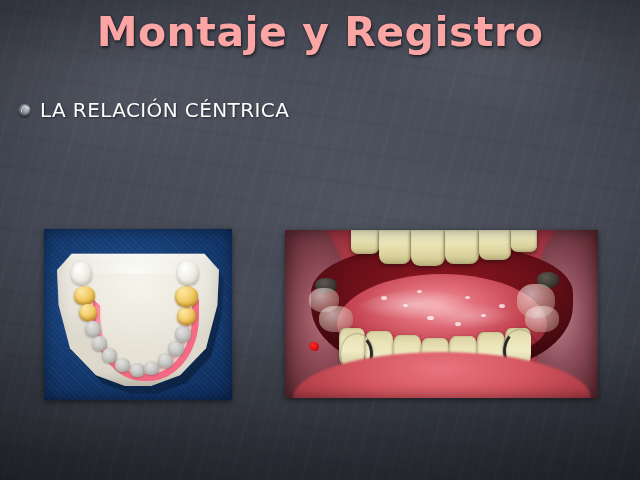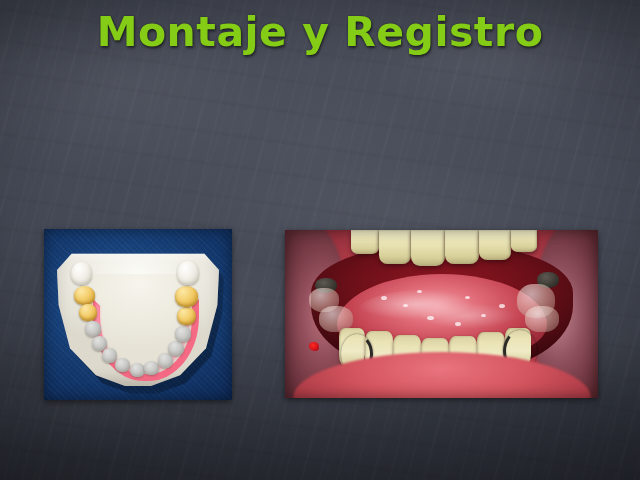--- a/index.html
+++ b/index.html
@@ -46,21 +46,21 @@
   }
 
   
   #title {
     position: absolute;
     top: 8px; left: 0; right: 0;
     text-align: center;
     font-family: "DejaVu Sans", sans-serif;
     font-size: 41px;
     font-weight: bold;
-    color: #84cc16;
+    color: #fca5a5;
     letter-spacing: .5px;
     text-shadow: 1px 2px 3px rgba(0,0,0,.55), 0 0 2px rgba(0,0,0,.35);
     white-space: nowrap;
   }
 
   
   #bullet-row {
     position: absolute;
     top: 98px; left: 18px;
     display: flex;
@@ -328,20 +328,24 @@
 
 <div id="slide">
 
   <div class="bg-base"></div>
   <div class="bg-smudge"></div>
   <div class="bg-streaks"></div>
   <div class="bg-vignette"></div>
 
   <div id="title">Montaje y Registro</div>
 
+  <div id="bullet-row">
+    <span class="bullet-glyph"></span>
+    <span id="bullet-text">LA RELACIÓN CÉNTRICA</span>
+  </div>
 
 
   <div id="img-cast">
     <div class="cast-bg"></div>
     <div class="cast-bg-tex"></div>
     <div class="cast-shadow"></div>
     <div class="cast-plaster"></div>
     <div class="cast-trough"></div>
     <div class="cast-gum"></div>
     <div class="cast-gum2"></div>

